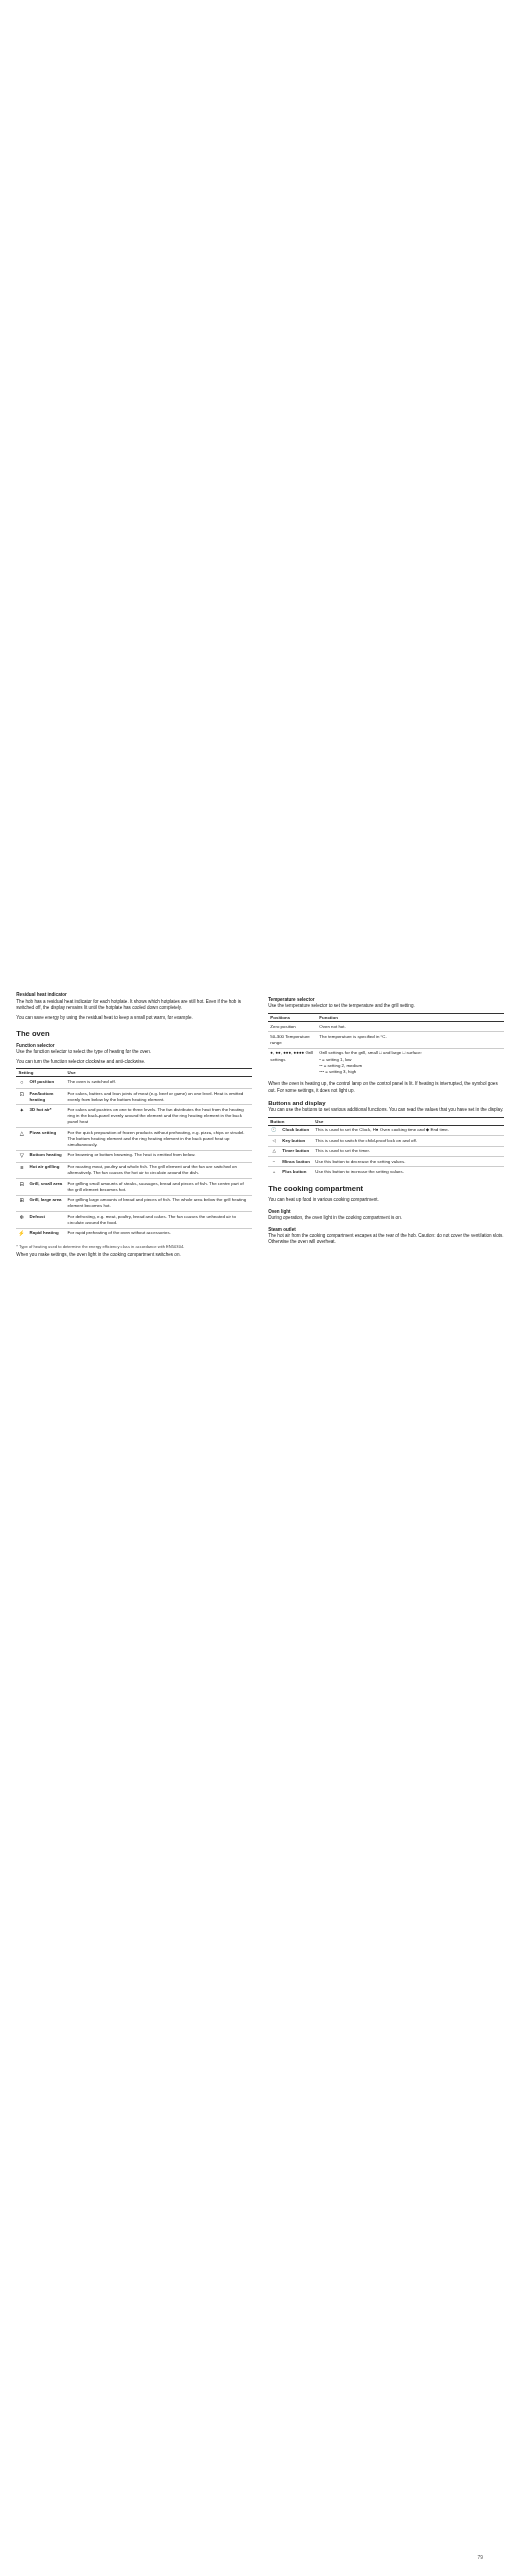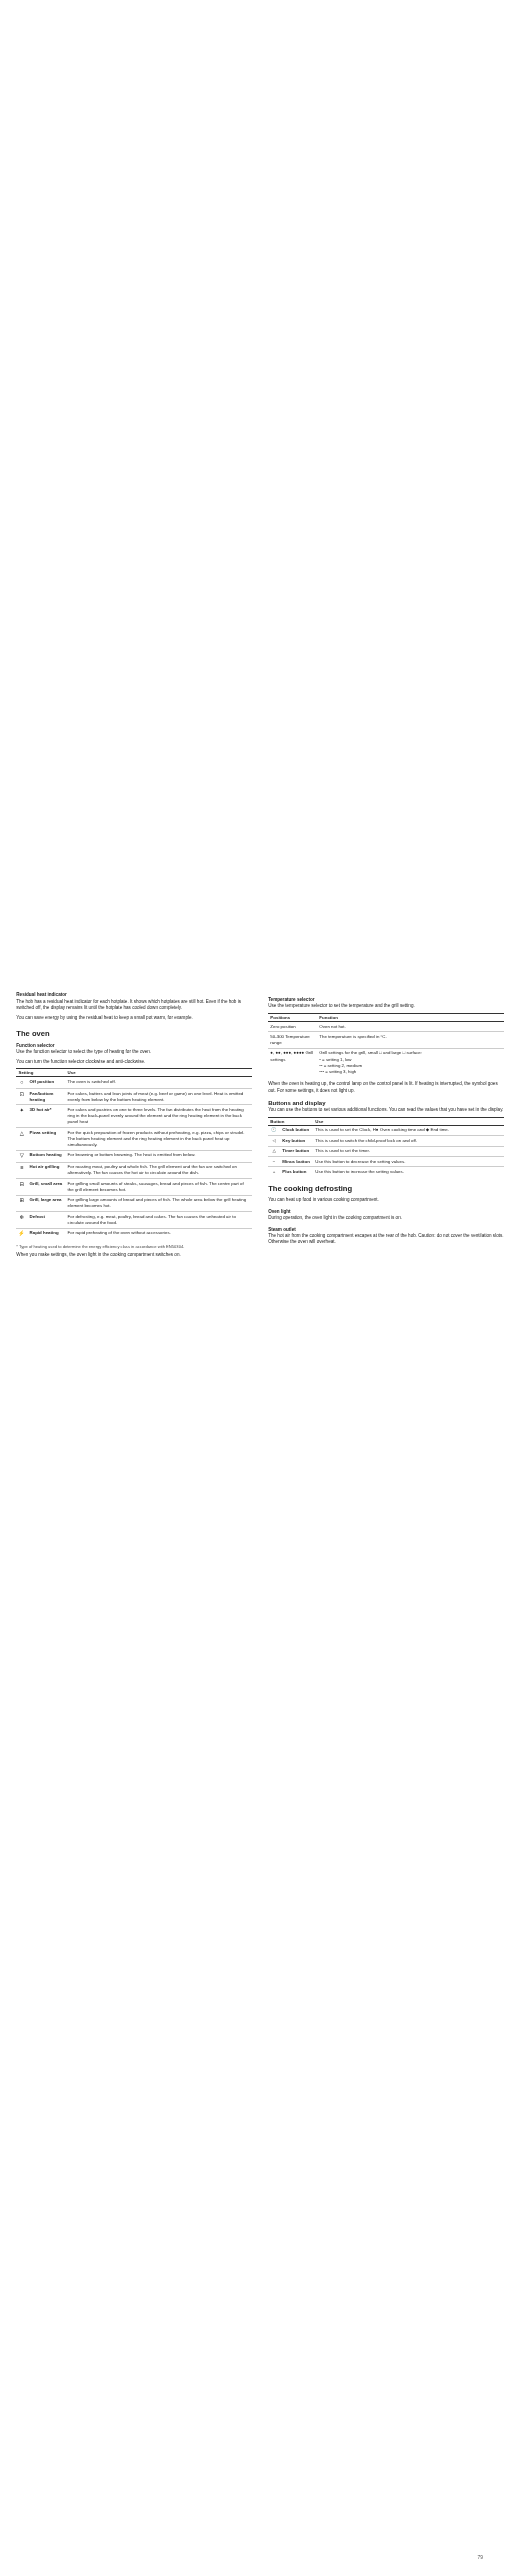--- a/index.html
+++ b/index.html
@@ -313,21 +313,21 @@
                 <tr>
       <td class="icon-cell" style="width:12px;text-align:center;">+</td>
       <td style="width:33px;font-weight:bold;">Plus button</td>
       <td>Use this button to increase the setting values.</td>
     </tr>
               </tbody>
           </table>
         </div>
 
         <div>
-          <h2>The cooking defrosting</h2>
+          <h2>The cooking compartment</h2>
           <p>You can heat up food in various cooking compartment.</p>
 
           <div class="section-title">Oven light</div>
           <p>During operation, the oven light in the cooking compartment is on.</p>
 
           <div class="section-title">Steam outlet</div>
           <p>The hot air from the cooking compartment escapes at the rear of the hob. Caution: do not cover the ventilation slots. Otherwise the oven will overheat.</p>
         </div>
 
       </div>

